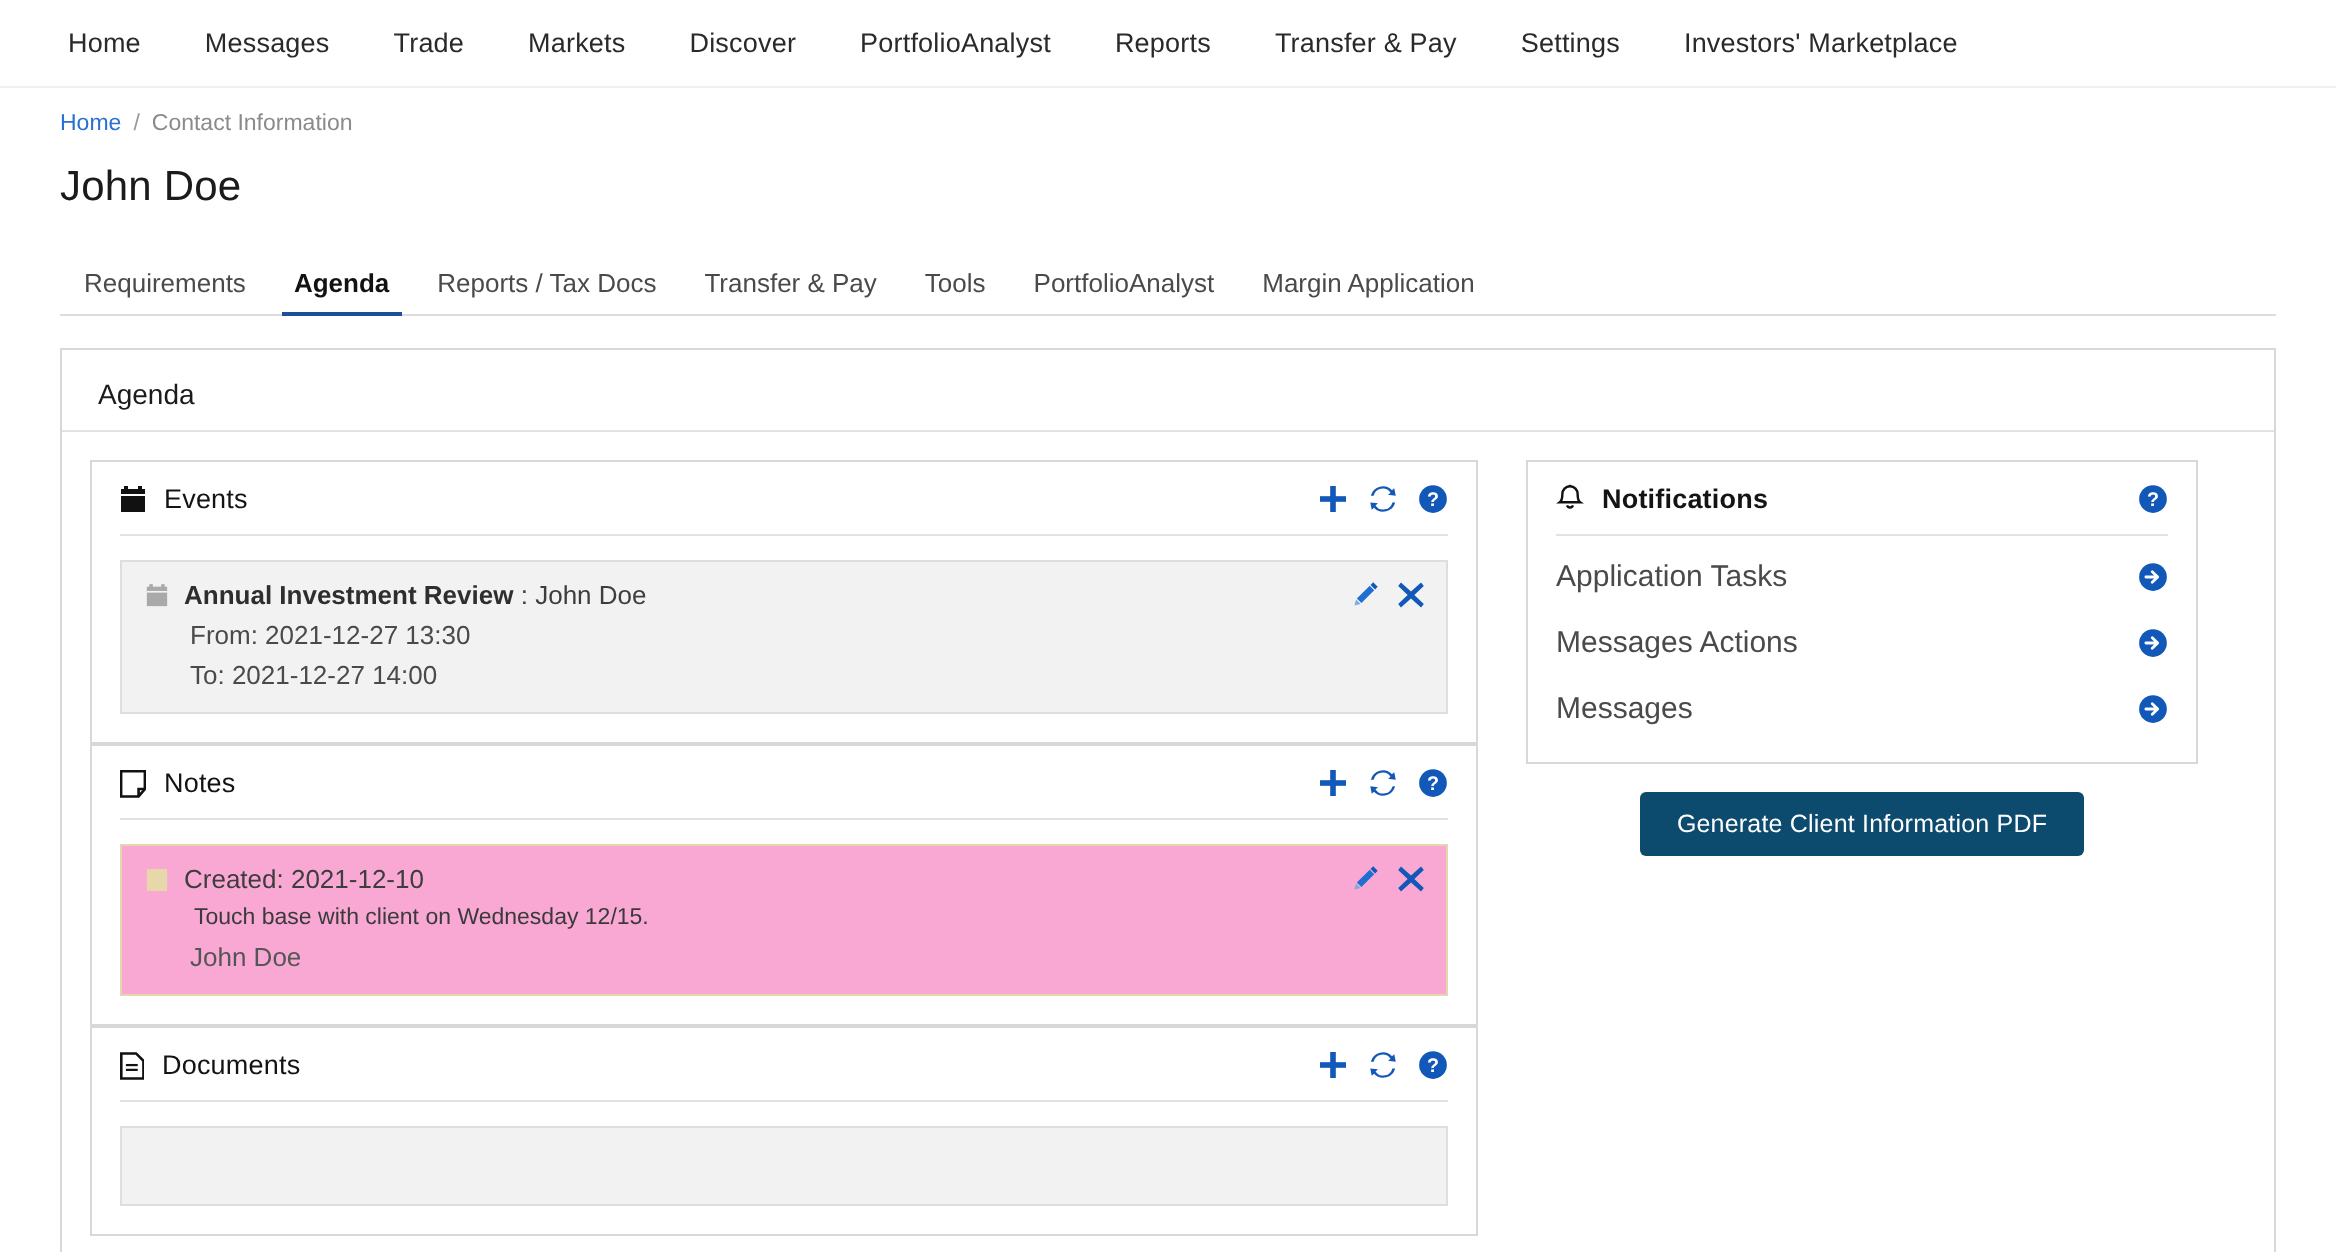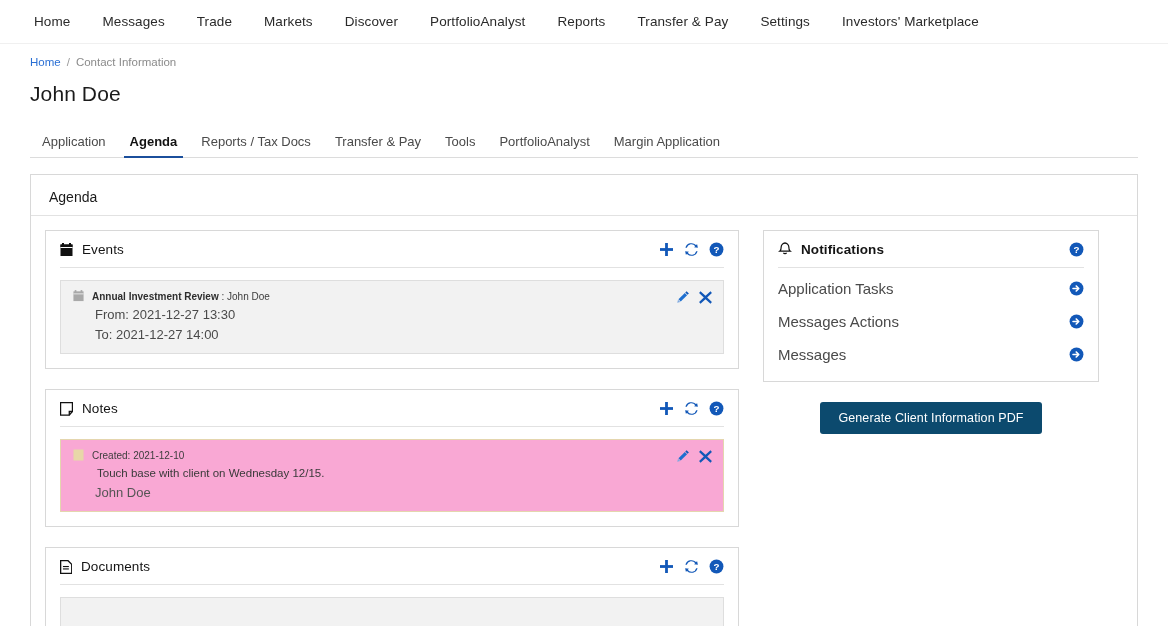--- a/index.html
+++ b/index.html
@@ -98,21 +98,21 @@
     gap: 24px;
     padding: 14px 14px 0 14px;
   }
   .col-left { width: 694px; flex: none; }
   .col-right { width: 336px; flex: none; }
 
   
   .panel {
     border: 1px solid #d8d8d8;
     background: #ffffff;
-    margin-bottom: 20px;
+    margin-bottom: 0;
   }
   .panel-head {
     display: flex;
     align-items: center;
     padding: 11px 14px 10px 14px;
   }
   .panel-title {
     font-size: 13.5px;
     color: #141414;
     margin-left: 9px;
@@ -136,21 +136,21 @@
     border: 1px solid #dedede;
     padding: 9px 12px 11px 12px;
     position: relative;
   }
   .item.gray { background: #f2f2f2; }
   .item.cream { background: #f9a8d4; border-color: #e4d6ae; }
   .item-row1 {
     display: flex;
     align-items: center;
     gap: 8px;
-    font-size: 10px;
+    font-size: 13px;
   }
   .item-title { color: #3d3d3d; }
   .item-title b { font-weight: bold; color: #2e2e2e; }
   .item-line {
     font-size: 13px;
     color: #4a4a4a;
     margin-top: 5px;
     padding-left: 22px;
   }
   .item-note {
@@ -221,21 +221,21 @@
 
 <div class="breadcrumb">
   <span class="crumb-link">Home</span>
   <span class="crumb-sep">/</span>
   <span class="crumb-current">Contact Information</span>
 </div>
 
 <h1 class="page-title">John Doe</h1>
 
 <div class="tabbar">
-  <div class="tab">Application</div>
+  <div class="tab">Requirements</div>
   <div class="tab active">Agenda</div>
   <div class="tab">Reports / Tax Docs</div>
   <div class="tab">Transfer &amp; Pay</div>
   <div class="tab">Tools</div>
   <div class="tab">PortfolioAnalyst</div>
   <div class="tab">Margin Application</div>
 </div>
 
 <div class="agenda-card">
 

